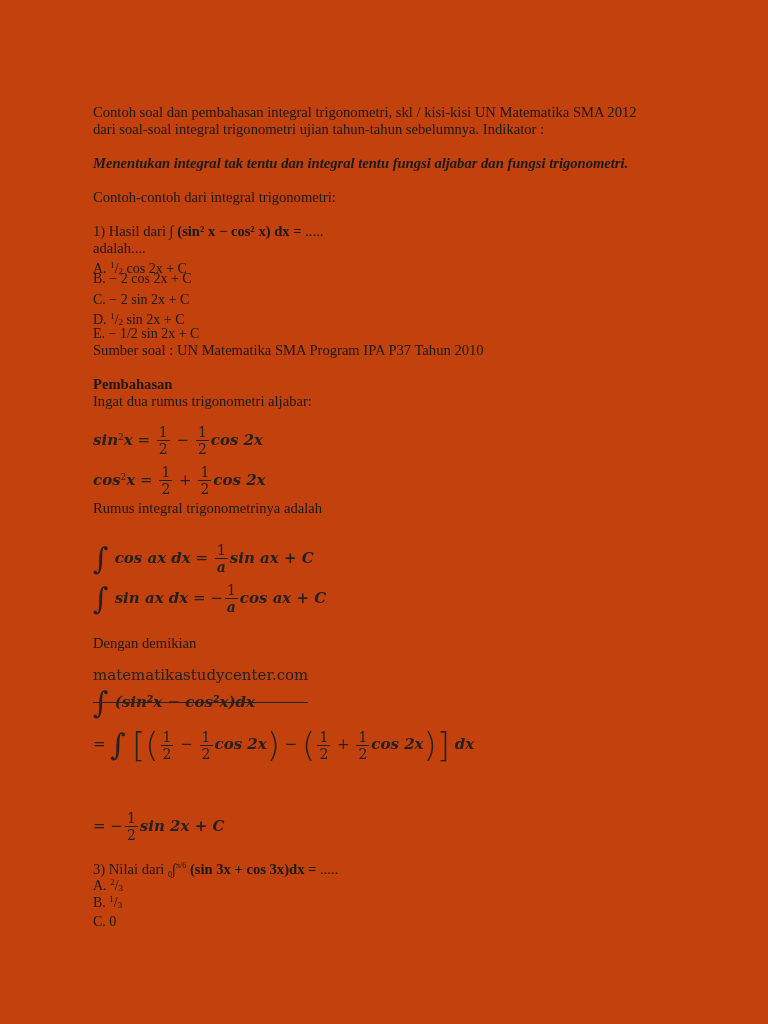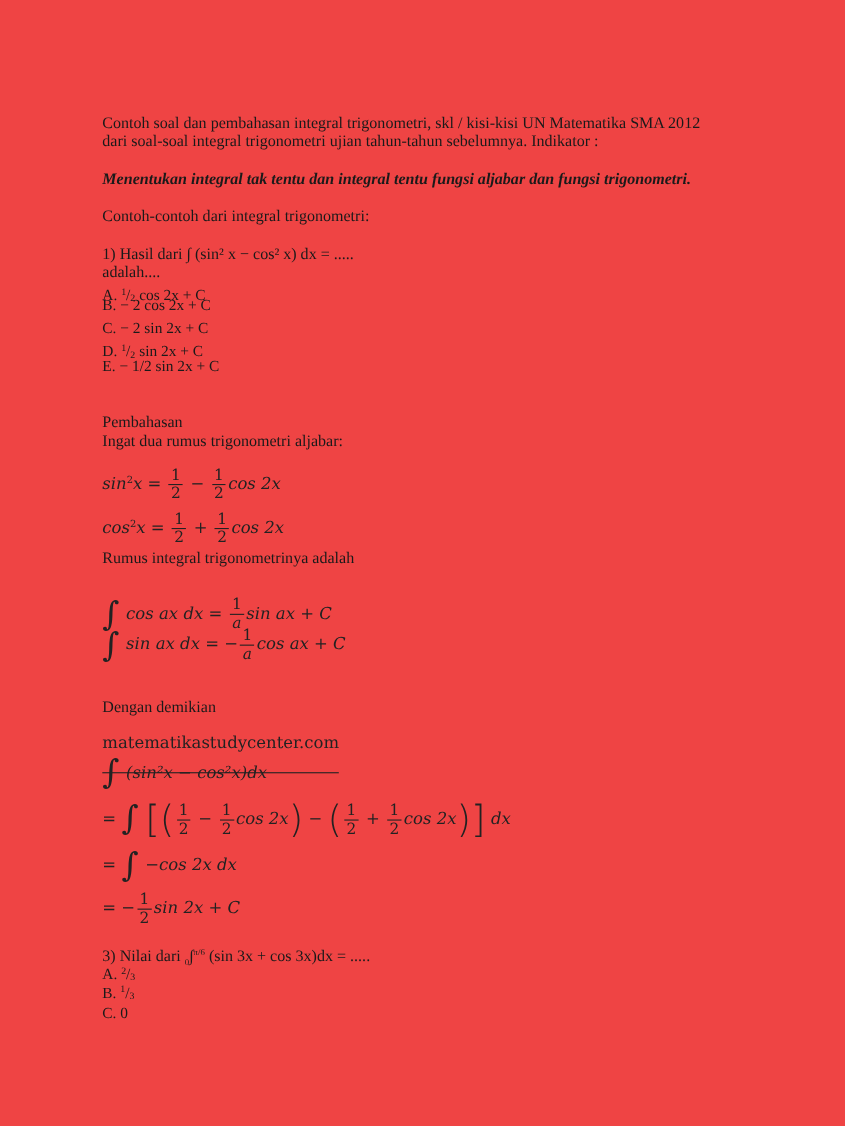--- a/index.html
+++ b/index.html
@@ -1,28 +1,28 @@
 <!DOCTYPE html>
 <html><head>
 <meta charset="utf-8">
 <style>
   html, body { margin: 0; padding: 0; background: #ffffff; }
   body { width: 768px; height: 1024px; position: relative; overflow: hidden;
          font-family: "Liberation Serif", serif; color: #1a1a1a; }
-  .page { position: absolute; left: 0; top: 0; width: 768px; height: 1024px; background: #ef4444; }
+  .page { position: absolute; left: 0; top: 0; width: 768px; height: 1024px; background: #c2410c; }
   .line { position: absolute; left: 93px; font-size: 14.6px; line-height: 17px; white-space: nowrap; }
   .sans { font-family: Liberation Serif, serif; font-size: 14px; }
-  .bold { font-weight: normal; }
+  .bold { font-weight: bold; }
   .bolditalic { font-weight: bold; font-style: italic; }
   .frac-small sup { font-size: 9px; vertical-align: 5px; }
   .frac-small sub { font-size: 9px; vertical-align: -1px; }
   sup.p { font-size: 9px; vertical-align: 5px; line-height: 0; }
   
   .math { position: absolute; left: 93px; font-family: "DejaVu Serif", serif; font-size: 15px; color: #222; white-space: nowrap; }
-  .mi { font-style: italic; }
+  .mi { font-style: italic; font-weight: bold; }
   .frac { display: inline-block; vertical-align: middle; text-align: center; margin: 0 2px; font-size: 14px; }
   .frac .num { display: block; border-bottom: 1px solid #222; padding: 0 2px; line-height: 16px; }
   .frac .den { display: block; line-height: 16px; }
   .intsym { font-size: 30px; line-height: 30px; vertical-align: middle; font-style: italic; font-family: "DejaVu Serif", serif; margin-right: 6px; }
   .big { font-size: 34px; vertical-align: middle; line-height: 34px; font-family: "DejaVu Sans", sans-serif; font-weight: 200; }
   .watermark { position: absolute; left: 93px; top: 666px; font-family: "DejaVu Serif", serif; font-size: 15px; color: #222;
                border-bottom: 1px solid #222; padding-bottom: 18px; }
 </style>
 </head>
 <body>
@@ -48,60 +48,57 @@
   </div>
   <div class="line sans" style="top:291px">
     <span>C. </span><span>− 2 sin 2x + C</span>
   </div>
   <div class="line sans" style="top:308px">
     <span>D. </span><span class="frac-small"><sup>1</sup>/<sub>2</sub></span><span> sin 2x + C</span>
   </div>
   <div class="line sans" style="top:325px">
     <span>E. </span><span>− 1/2 sin 2x + C</span>
   </div>
+  <div class="line" style="top:342px">Sumber soal : UN Matematika SMA Program IPA P37 Tahun 2010</div>
 
   <div class="line bold" style="top:376px">Pembahasan</div>
   <div class="line" style="top:393px">Ingat dua rumus trigonometri aljabar:</div>
 
   <div class="math" style="top:424px">
     <span class="mi">sin</span><sup class="p">2</sup><span class="mi">x</span><span> = </span><span class="frac"><span class="num">1</span><span class="den">2</span></span><span> − </span><span class="frac"><span class="num">1</span><span class="den">2</span></span><span class="mi">cos 2x</span>
   </div>
   <div class="math" style="top:464px">
     <span class="mi">cos</span><sup class="p">2</sup><span class="mi">x</span><span> = </span><span class="frac"><span class="num">1</span><span class="den">2</span></span><span> + </span><span class="frac"><span class="num">1</span><span class="den">2</span></span><span class="mi">cos 2x</span>
   </div>
 
   <div class="line" style="top:500px">Rumus integral trigonometrinya adalah</div>
 
   <div class="math" style="top:542px">
     <span class="intsym">∫</span><span class="mi">cos ax dx</span><span> = </span><span class="frac"><span class="num">1</span><span class="den mi">a</span></span><span class="mi">sin ax + C</span>
   </div>
-  <div class="math" style="top:570px">
+  <div class="math" style="top:582px">
     <span class="intsym">∫</span><span class="mi">sin ax dx</span><span> = −</span><span class="frac"><span class="num">1</span><span class="den mi">a</span></span><span class="mi">cos ax + C</span>
   </div>
 
   <div class="line" style="top:635px">Dengan demikian</div>
 
   <div class="watermark">matematikastudycenter.com</div>
 
   <div class="math" style="top:688px">
     <span class="intsym">∫</span><span class="mi">(sin²x − cos²x)dx</span>
   </div>
 
   <div class="math" style="top:728px">
     <span>=</span>
     <span class="intsym">∫</span><span class="big">[</span><span class="big">(</span><span class="frac"><span class="num">1</span><span class="den">2</span></span> <span>−</span> <span class="frac"><span class="num">1</span><span class="den">2</span></span><span class="mi">cos 2x</span><span class="big">)</span>
     <span>−</span>
     <span class="big">(</span><span class="frac"><span class="num">1</span><span class="den">2</span></span> <span>+</span> <span class="frac"><span class="num">1</span><span class="den">2</span></span><span class="mi">cos 2x</span><span class="big">)</span><span class="big">]</span>
     <span class="mi">dx</span>
   </div>
 
-  <div class="math" style="top:772px">
-    <span>=</span>
-    <span class="intsym">∫</span><span class="mi">−cos 2x dx</span>
-  </div>
 
   <div class="math" style="top:810px">
     <span>= −</span><span class="frac"><span class="num">1</span><span class="den">2</span></span><span class="mi">sin 2x + C</span>
   </div>
 
   <div class="line" style="top:857px">
     <span>3) Nilai dari </span><span style="font-size:8px;vertical-align:-3px">0</span><span>∫</span><span style="font-size:8px;vertical-align:6px">π/6</span><span class="bold"> (sin 3x + cos 3x)dx = </span><span>.....</span>
   </div>
   <div class="line sans" style="top:874px">
     <span>A. </span><span class="frac-small"><sup>2</sup>/<sub>3</sub></span>

